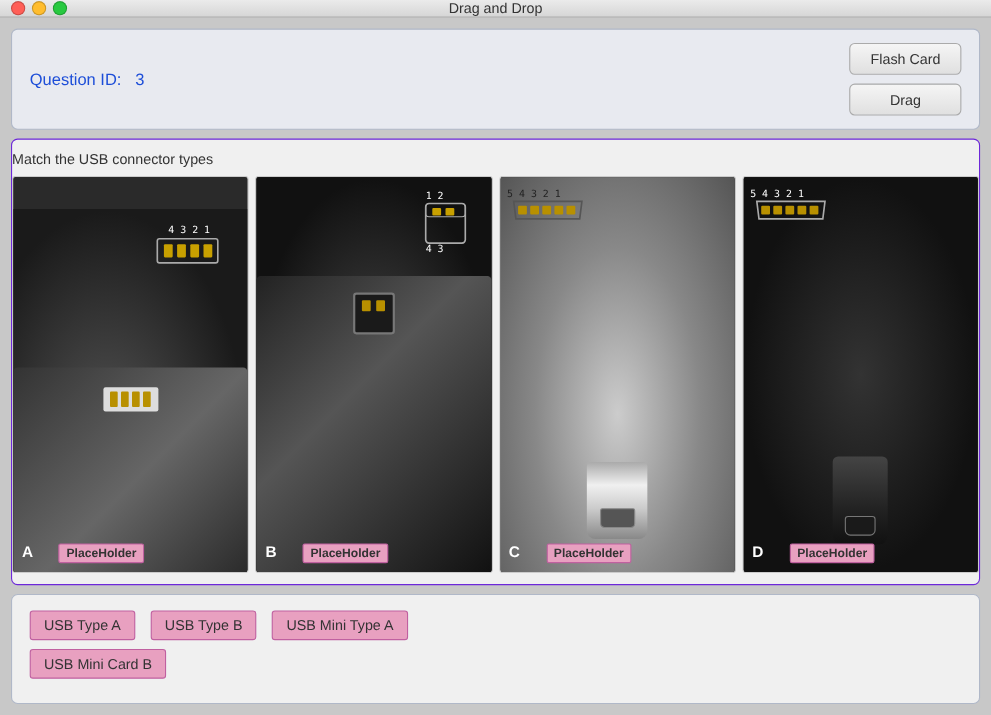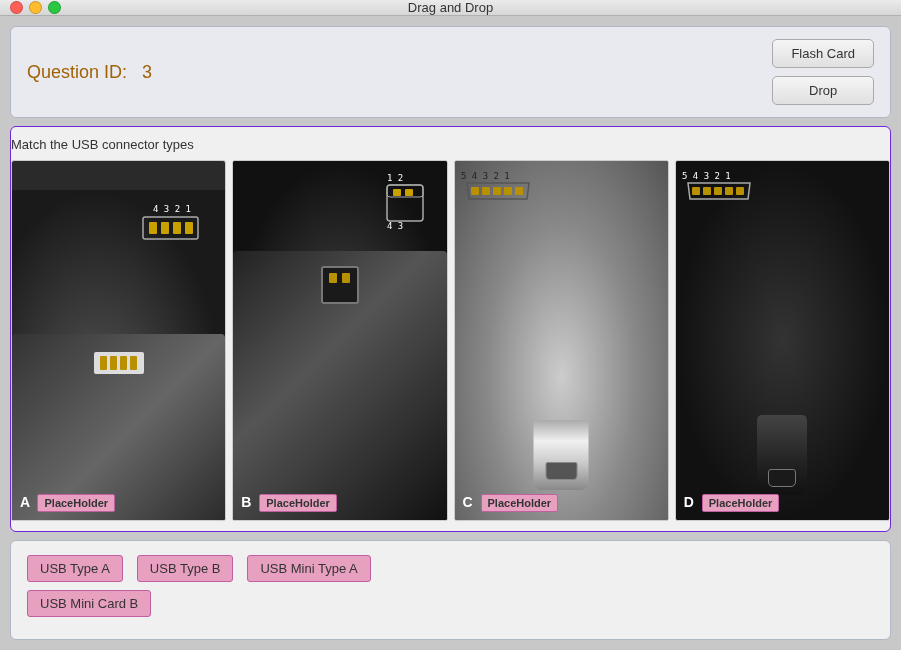--- a/index.html
+++ b/index.html
@@ -58,22 +58,22 @@
       background: #e8eaf0;
       border: 1px solid #b0b8c8;
       border-radius: 6px;
       padding: 12px 16px;
       display: flex;
       align-items: center;
       justify-content: space-between;
       flex-shrink: 0;
     }
     .question-id {
-      font-size: 18px;
-      color: #a16207;
+      font-size: 15px;
+      color: #1d4ed8;
     }
     .header-buttons {
       display: flex;
       gap: 8px;
       flex-direction: column;
     }
     .btn-header {
       padding: 6px 18px;
       font-size: 13px;
       border-radius: 5px;
@@ -170,21 +170,21 @@
       color: white;
     }
     .placeholder-tag {
       display: inline-block;
       background: #e8a0c0;
       border: 1px solid #c060a0;
       padding: 2px 6px;
       font-size: 11px;
       color: #333;
       border-radius: 2px;
-      margin-left: 4px;
+      margin-left: 20px;
     }
     
     .tags-panel {
       background: #f0f0f0;
       border: 1px solid #b0b8c8;
       border-radius: 6px;
       padding: 14px 16px;
       flex-shrink: 0;
       min-height: 100px;
     }
@@ -240,21 +240,21 @@
 <div class="main-content">
 
   <div class="header-panel">
     <div class="question-id">
       <span>Question ID:</span>
       &nbsp;
       <span>3</span>
     </div>
     <div class="header-buttons">
       <button class="btn-header">Flash Card</button>
-      <button class="btn-header">Drop</button>
+      <button class="btn-header">Drag</button>
     </div>
   </div>
 
   <div class="image-panel">
     <div class="panel-instruction">Match the USB connector types</div>
     <div class="image-row">
 
       <div class="image-cell">
         <div class="img-a-bg">
 

